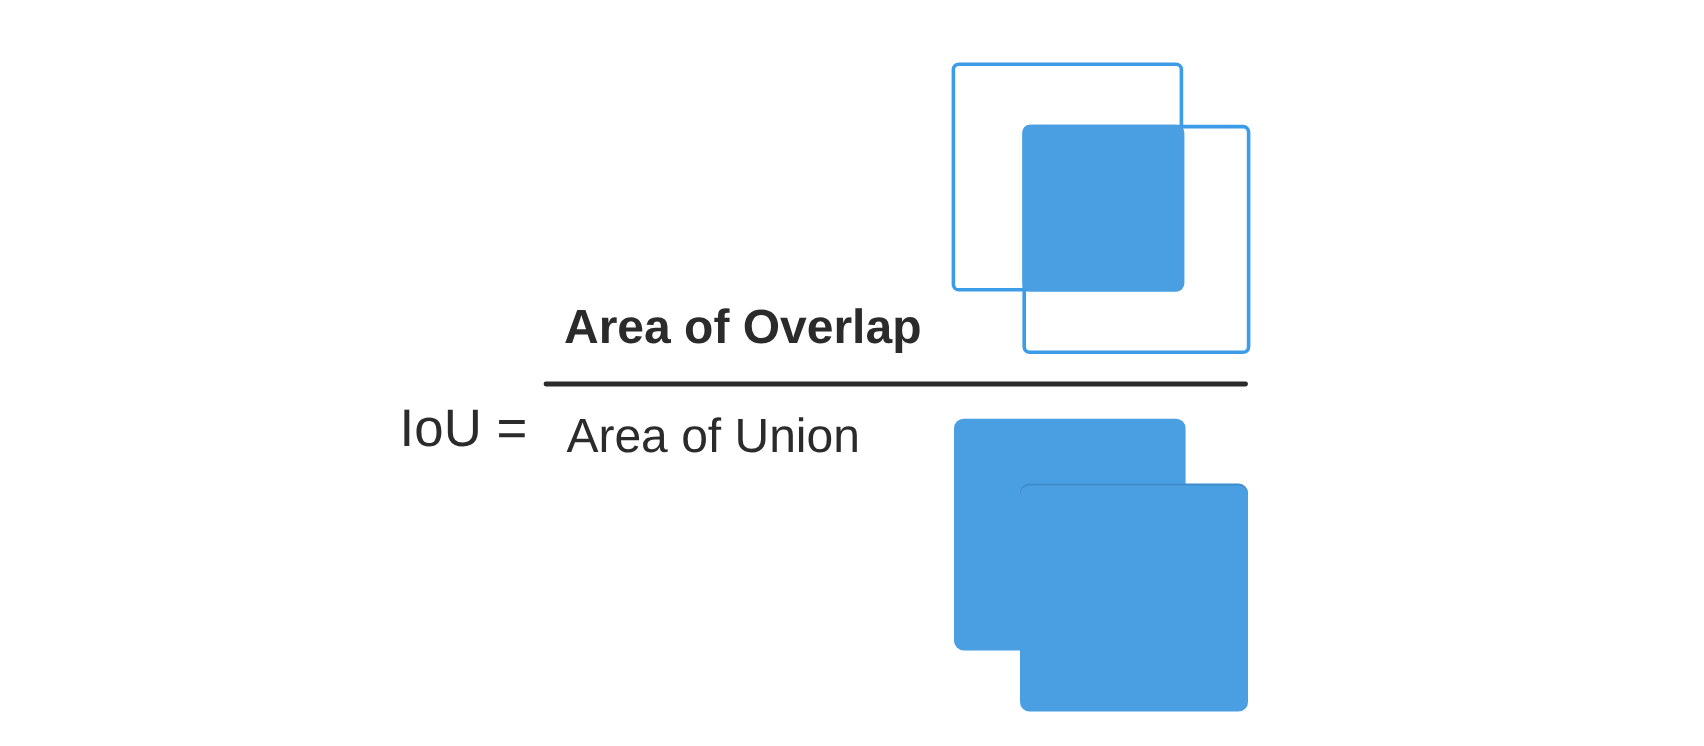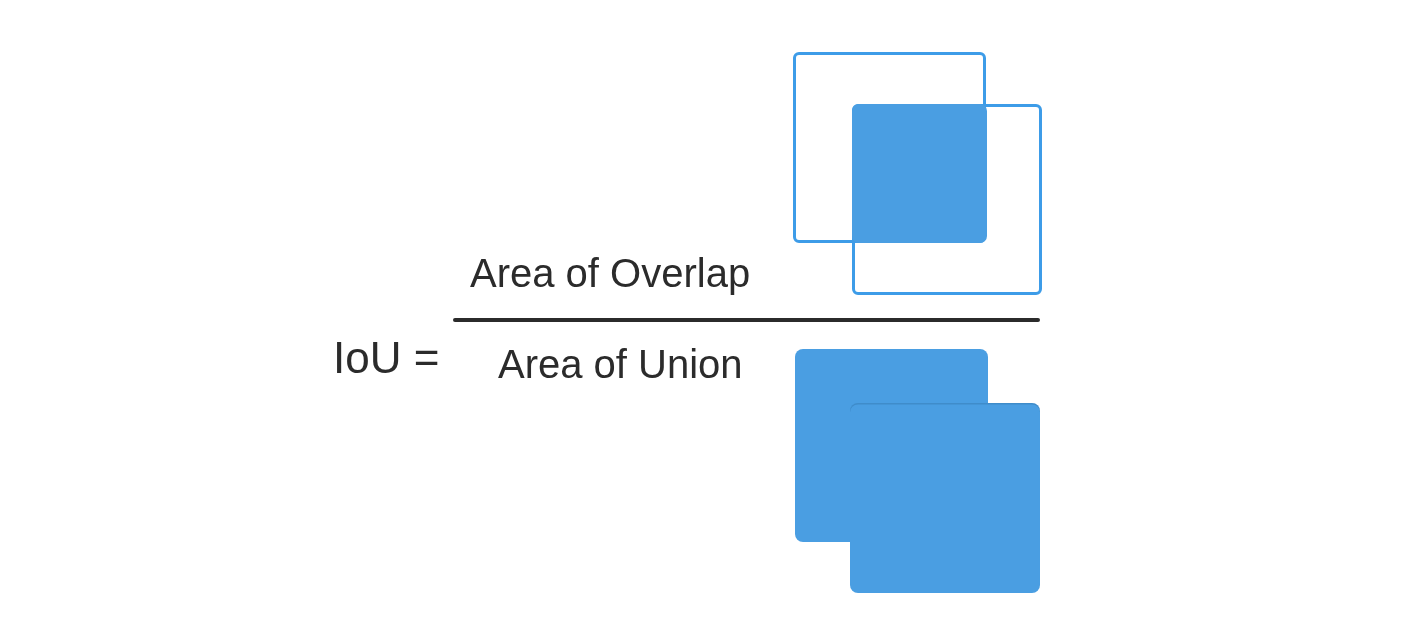--- a/index.html
+++ b/index.html
@@ -35,33 +35,34 @@
     margin-top: 47px;
   }
   .formula-numerator {
     position: absolute;
     left: 470px;
     top: 253px;
     font-size: 40px;
     line-height: 1;
     color: var(--text);
     white-space: nowrap;
+    font-weight: bold;
   }
   .fraction-bar {
     position: absolute;
     left: 453px;
     top: 318px;
     width: 587px;
     height: 3.5px;
     background: var(--text);
     border-radius: 2px;
   }
   .formula-denominator {
     position: absolute;
-    left: 498px;
+    left: 472px;
     top: 344px;
     font-size: 40px;
     line-height: 1;
     color: var(--text);
     white-space: nowrap;
   }
 
   
   .overlap-box-a {
     position: absolute;

